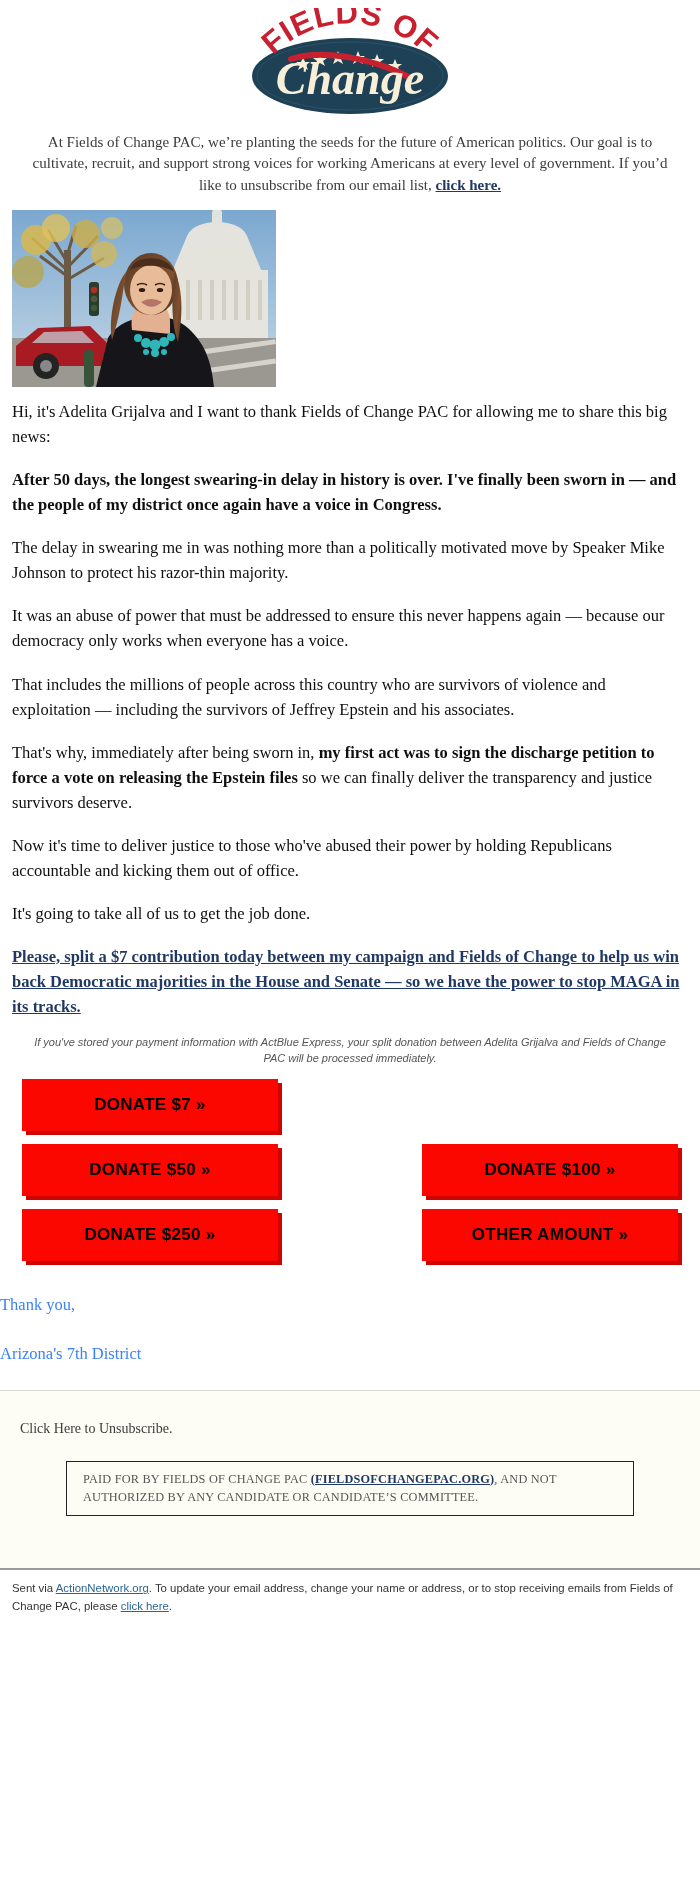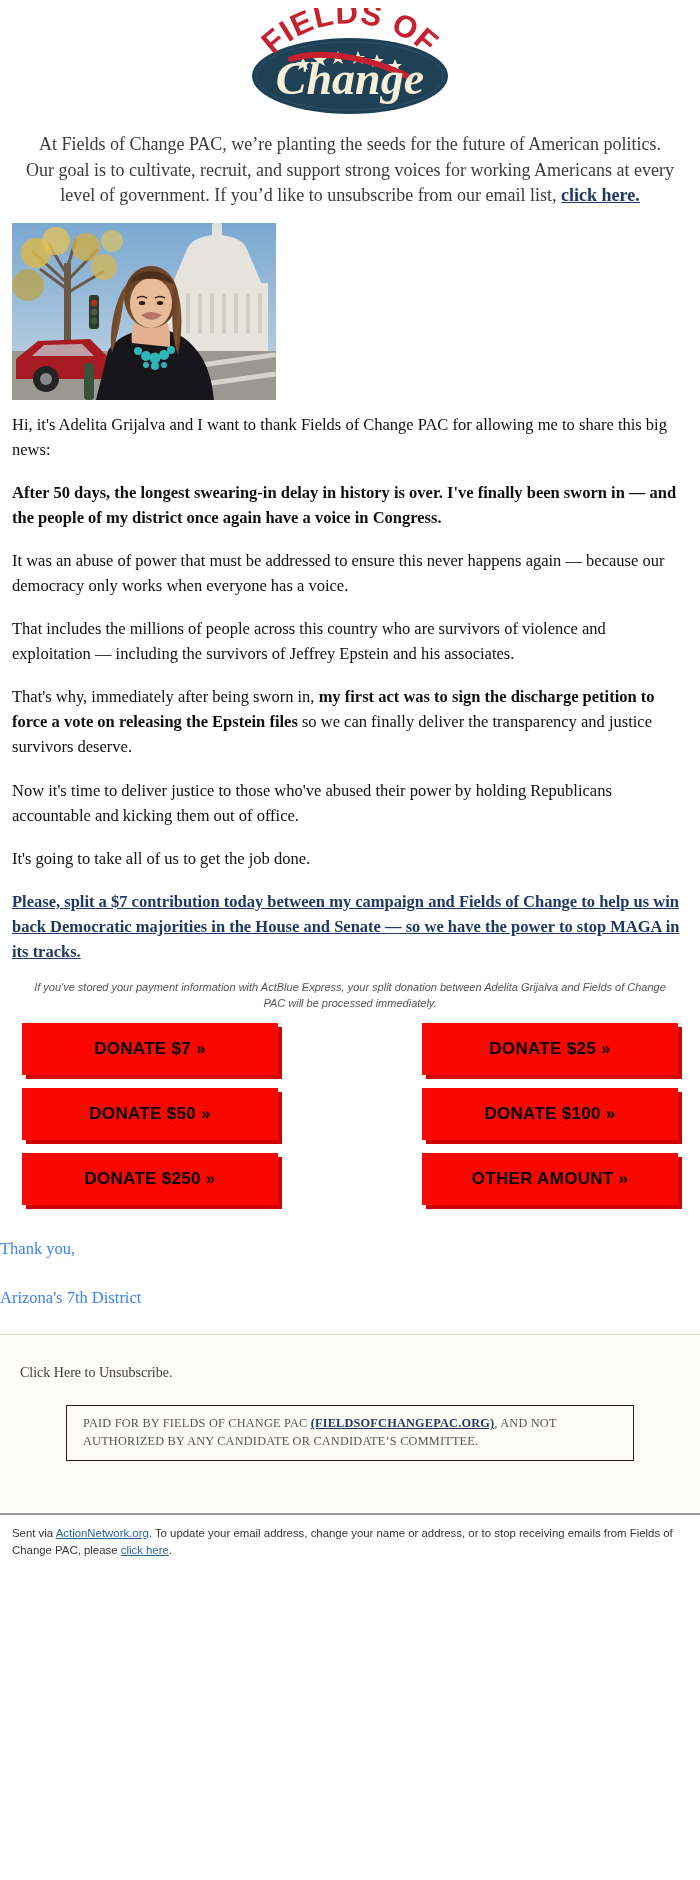--- a/index.html
+++ b/index.html
@@ -31,21 +31,21 @@
     width: 250px;
     height: 108px;
     margin: 0 auto;
   }
   .logo svg { display: block; }
 
   
   .intro {
     padding: 14px 24px 6px 24px;
     text-align: center;
-    font-size: 18px;
+    font-size: 15px;
     line-height: 1.42;
     color: #3b3b3b;
     font-family: "Liberation Serif", serif;
   }
   .intro a.clickhere {
     color: #1f3864;
     font-weight: bold;
     text-decoration: underline;
   }
 
@@ -308,34 +308,34 @@
             </g>
           </g>
         </g>
       </svg>
     </div>
   </div>
 
   <div class="body-copy">
     <p>Hi, it's Adelita Grijalva and I want to thank Fields of Change PAC for allowing me to share this big news:</p>
     <p class="bold">After 50 days, the longest swearing-in delay in history is over. I've finally been sworn in — and the people of my district once again have a voice in Congress.</p>
+    <p>The delay in swearing me in was nothing more than a politically motivated move by Speaker Mike Johnson to protect his razor-thin majority.</p>
     <p>It was an abuse of power that must be addressed to ensure this never happens again — because our democracy only works when everyone has a voice.</p>
     <p>That includes the millions of people across this country who are survivors of violence and exploitation — including the survivors of Jeffrey Epstein and his associates.</p>
     <p><span>That's why, immediately after being sworn in, </span><b>my first act was to sign the discharge petition to force a vote on releasing the Epstein files</b><span> so we can finally deliver the transparency and justice survivors deserve.</span></p>
     <p>Now it's time to deliver justice to those who've abused their power by holding Republicans accountable and kicking them out of office.</p>
     <p>It's going to take all of us to get the job done.</p>
     <a href="#" class="ask-link">Please, split a $7 contribution today between my campaign and Fields of Change to help us win back Democratic majorities in the House and Senate — so we have the power to stop MAGA in its tracks.</a>
   </div>
 
   <div class="actblue-note">If you've stored your payment information with ActBlue Express, your split donation between Adelita Grijalva and Fields of Change PAC will be processed immediately.</div>
 
   <div class="donate-grid">
     <div class="donate-row">
       <button class="donate-btn">DONATE $7 »</button>
-      <button class="donate-btn">DONATE $25 »</button>
     </div>
     <div class="donate-row">
       <button class="donate-btn">DONATE $50 »</button>
       <button class="donate-btn">DONATE $100 »</button>
     </div>
     <div class="donate-row">
       <button class="donate-btn">DONATE $250 »</button>
       <button class="donate-btn">OTHER AMOUNT »</button>
     </div>
   </div>

